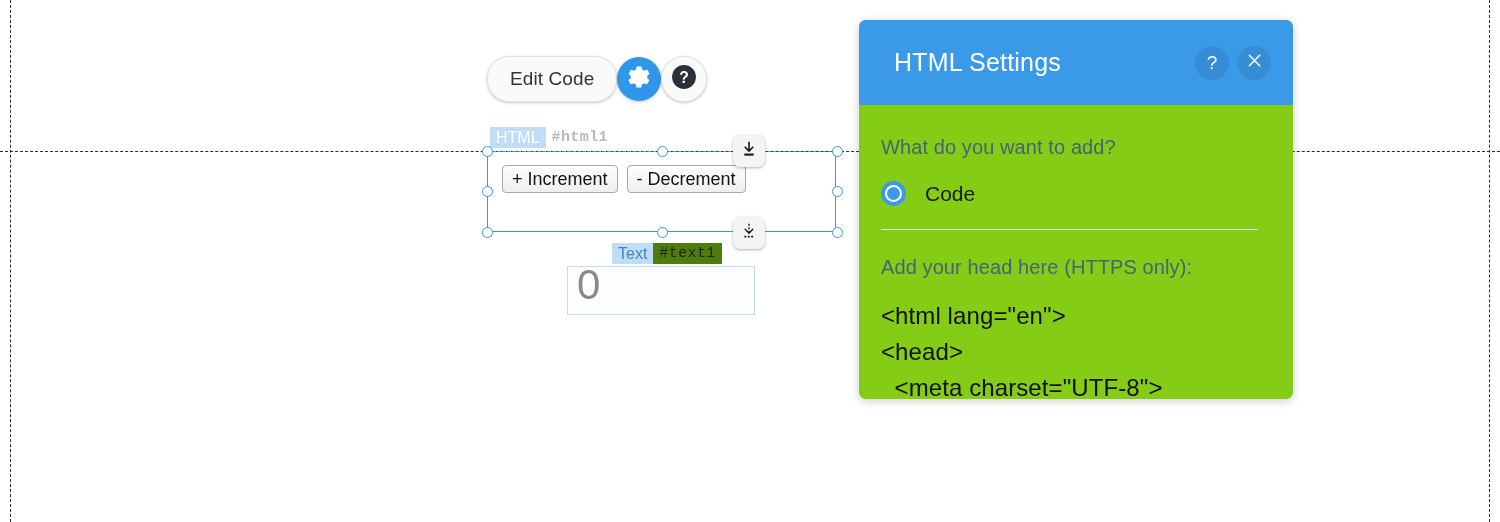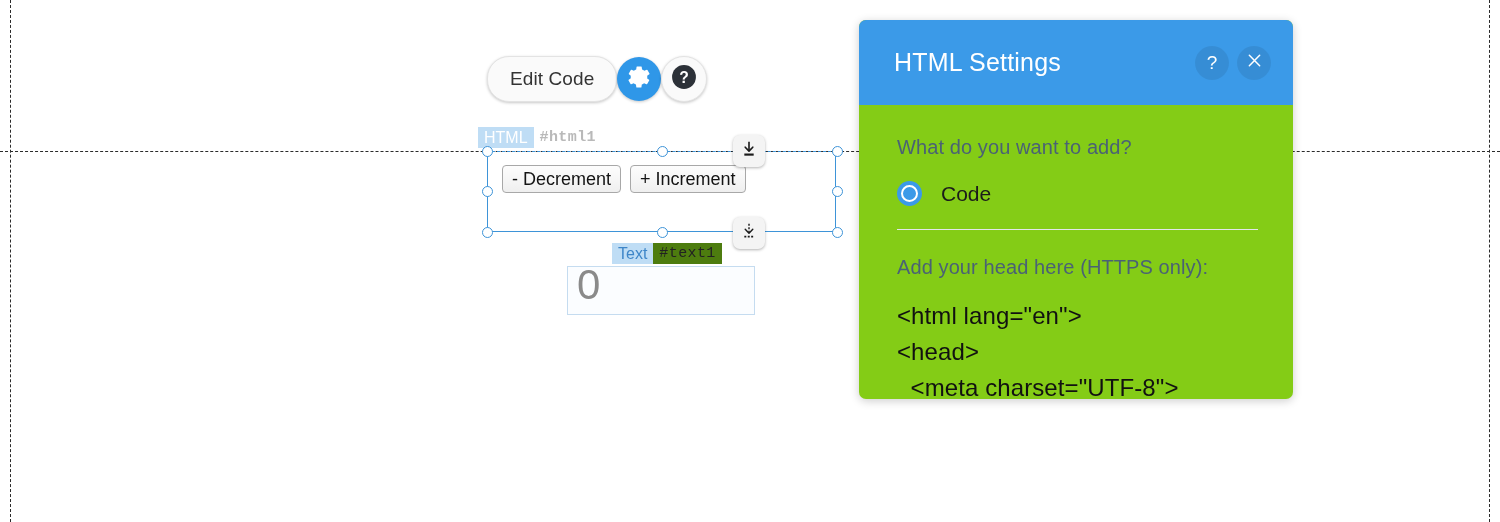--- a/index.html
+++ b/index.html
@@ -122,21 +122,21 @@
   .tag-type-text { color: #3e86c8; }
   .tag-id {
     padding: 0 6px;
     font-family: "Liberation Mono", monospace;
     font-size: 15px;
     letter-spacing: .4px;
   }
   .tag-id-html { color: #b9b9b9; background: transparent; font-weight: bold; }
   .tag-id-text { color: #222222; background: #4d7c0f; }
 
-  .tag-html { left: 478px; top: 127px; }
+  .tag-html { left: 490px; top: 127px; }
   .tag-text { left: 568px; top: 243px; margin-left: 44px; }
 
   
   .widget-row {
     position: absolute;
     left: 502px;
     top: 165px;
     display: flex;
     gap: 9px;
   }
@@ -230,21 +230,20 @@
     cursor: pointer;
   }
   .hdr-btn-q {
     color: #ffffff;
     font-size: 19px;
     line-height: 1;
   }
 
   .panel-body {
     padding: 31px 35px 0 22px;
-    margin-left: 16px;
   }
   .question {
     font-size: 20px;
     color: #4a6275;
     margin-bottom: 22px;
     letter-spacing: .1px;
   }
   .radio-row {
     display: flex;
     align-items: center;
@@ -342,22 +341,22 @@
     <div class="handle h-tm"></div>
     <div class="handle h-tr"></div>
     <div class="handle h-ml"></div>
     <div class="handle h-mr"></div>
     <div class="handle h-bl"></div>
     <div class="handle h-bm"></div>
     <div class="handle h-br"></div>
   </div>
 
   <div class="widget-row">
+    <div class="ctr-btn">+ Increment</div>
     <div class="ctr-btn">- Decrement</div>
-    <div class="ctr-btn">+ Increment</div>
   </div>
 
   <div class="snap-badge snap-top">
     <span>
       <svg width="18" height="18" viewBox="0 0 20 20">
         <path d="M10 2 L10 11" stroke="#1b1b1b" stroke-width="1.8" fill="none"></path>
         <path d="M5.8 8 L10 12.4 L14.2 8" stroke="#1b1b1b" stroke-width="1.8" fill="none" stroke-linecap="round" stroke-linejoin="round"></path>
         <rect x="4.8" y="15" width="10.4" height="2.4" fill="#1b1b1b"></rect>
       </svg>
     </span>

